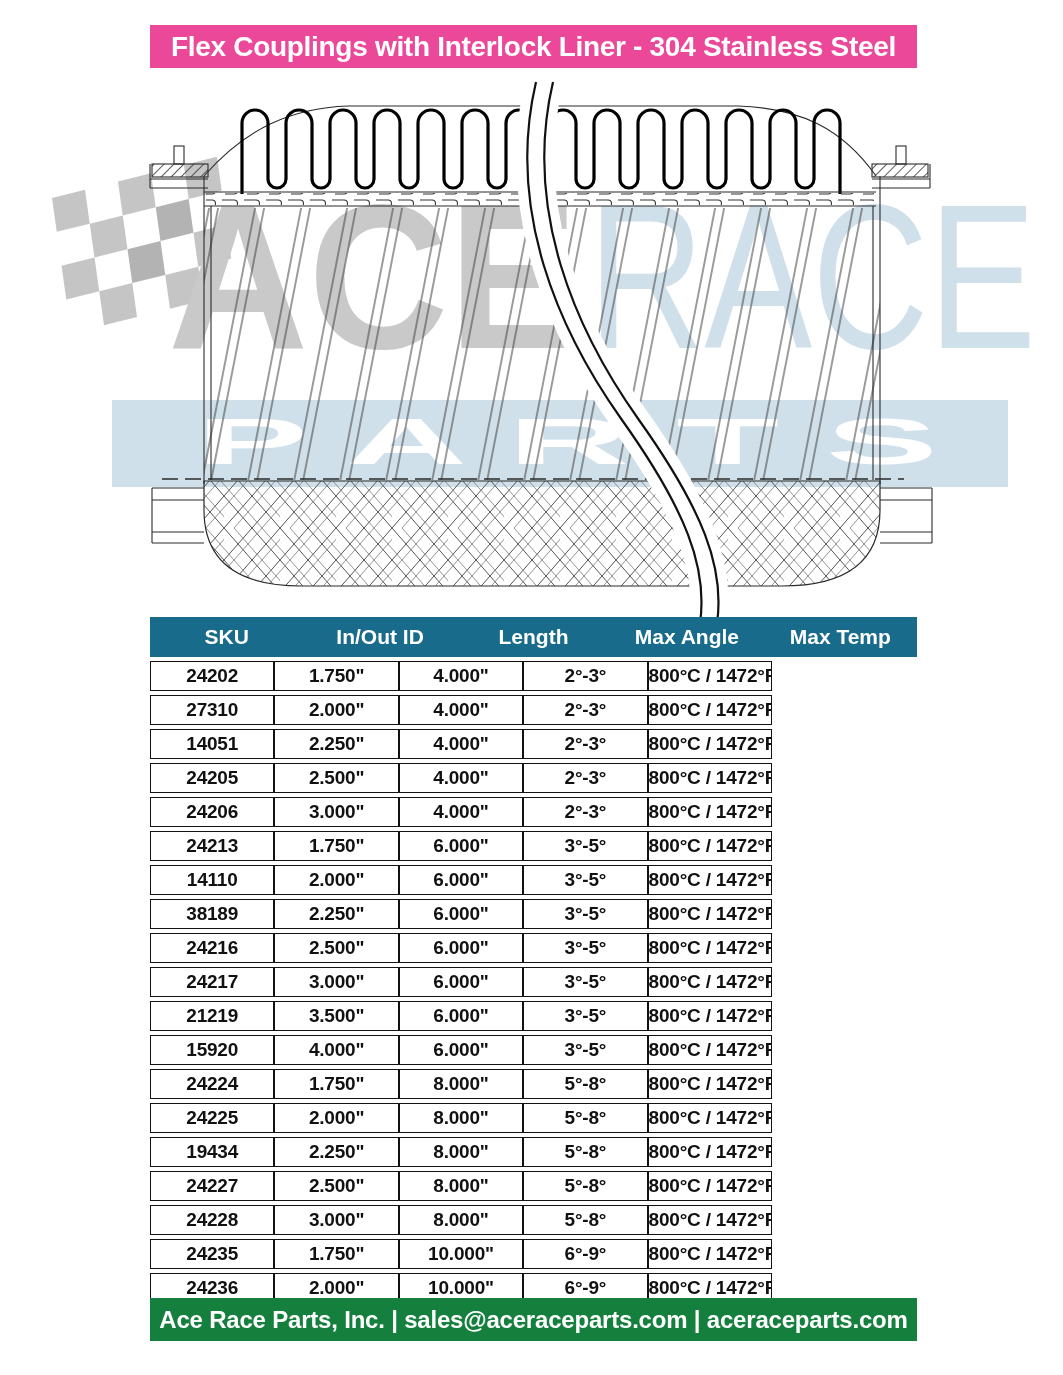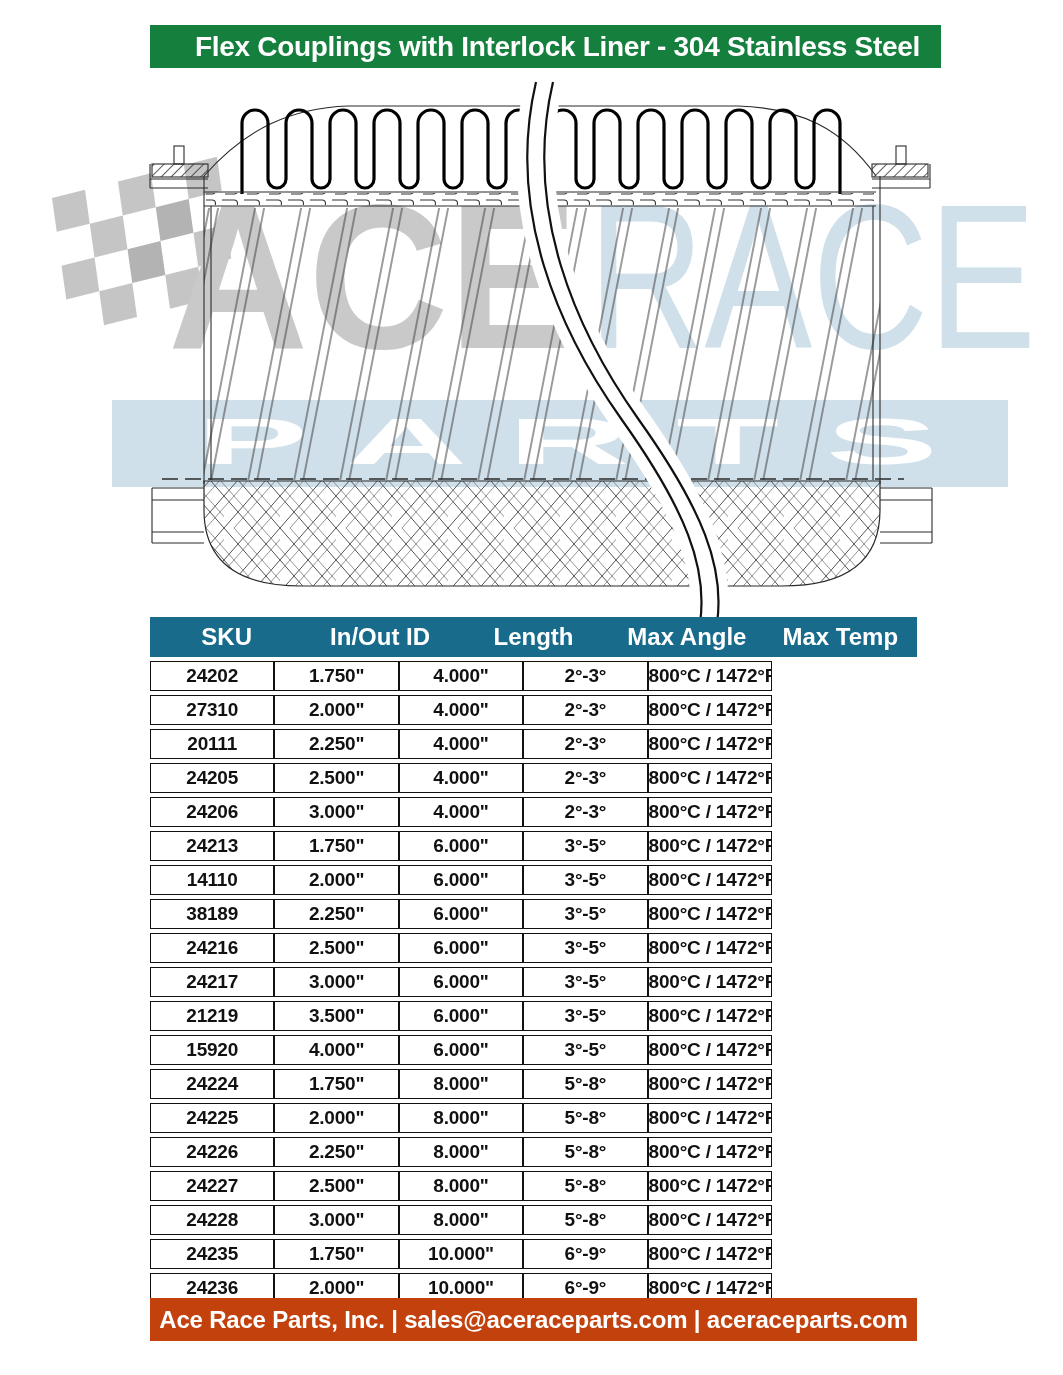--- a/index.html
+++ b/index.html
@@ -3,34 +3,34 @@
 <meta charset="utf-8">
 <style>
   html,body{margin:0;padding:0;background:#fff;}
   .page{position:relative;width:1063px;height:1375px;background:#fff;overflow:hidden;
         font-family:"Liberation Sans",sans-serif;}
   .bar{position:absolute;left:150px;width:767px;background:#186b8a;color:#fff;
        display:flex;align-items:center;justify-content:center;}
   .title-bar{top:25px;height:43px;font-size:28px;font-weight:bold;letter-spacing:-0.3px;}
   .footer-bar{top:1298px;height:43px;font-size:24px;font-weight:bold;letter-spacing:-0.2px;}
   .diagram{position:absolute;top:80px;left:0;width:1063px;height:545px;}
-  .table-header{top:617px;height:40px;font-size:24px;font-weight:bold;}
+  .table-header{top:617px;height:40px;font-size:21px;font-weight:bold;}
   .table-header .th{flex:1 1 20%;text-align:center;}
   table.spec{position:absolute;top:657px;left:150px;width:622px;border-collapse:separate;
              border-spacing:0 4px;table-layout:fixed;}
   table.spec td{border:1.6px solid #111;background:#fff;text-align:center;vertical-align:middle;
                 font-size:19px;font-weight:700;color:#111;padding:2px 0;height:24px;
                 letter-spacing:-0.2px;white-space:nowrap;overflow:hidden;}
 </style>
 </head>
 <body>
 
 <div class="page">
 
-  <div class="bar title-bar" style="background: #15803d; padding-left: 24px;">
+  <div class="bar title-bar" style="background: #ec4899;">
     <span>Flex Couplings with Interlock Liner - 304 Stainless Steel</span>
   </div>
 
   <svg class="diagram" viewBox="0 0 1063 545" xmlns="http://www.w3.org/2000/svg">
     <defs>
       <pattern id="hatch" width="7" height="7" patternUnits="userSpaceOnUse" patternTransform="rotate(45)">
         <line x1="0" y1="0" x2="0" y2="7" stroke="#333" stroke-width="1.6"></line>
       </pattern>
       <pattern id="hooks" width="22" height="13" patternUnits="userSpaceOnUse">
         <path d="M2,3 h12 a3.5,3.5 0 0 1 0,7 h-9" fill="none" stroke="#333" stroke-width="1.1"></path>
@@ -157,21 +157,21 @@
           <td>800°C / 1472°F</td>
         </tr>
         <tr>
           <td>27310</td>
           <td>2.000"</td>
           <td>4.000"</td>
           <td>2°-3°</td>
           <td>800°C / 1472°F</td>
         </tr>
         <tr>
-          <td>20111</td>
+          <td>14051</td>
           <td>2.250"</td>
           <td>4.000"</td>
           <td>2°-3°</td>
           <td>800°C / 1472°F</td>
         </tr>
         <tr>
           <td>24205</td>
           <td>2.500"</td>
           <td>4.000"</td>
           <td>2°-3°</td>
@@ -241,21 +241,21 @@
           <td>800°C / 1472°F</td>
         </tr>
         <tr>
           <td>24225</td>
           <td>2.000"</td>
           <td>8.000"</td>
           <td>5°-8°</td>
           <td>800°C / 1472°F</td>
         </tr>
         <tr>
-          <td>24226</td>
+          <td>19434</td>
           <td>2.250"</td>
           <td>8.000"</td>
           <td>5°-8°</td>
           <td>800°C / 1472°F</td>
         </tr>
         <tr>
           <td>24227</td>
           <td>2.500"</td>
           <td>8.000"</td>
           <td>5°-8°</td>
@@ -278,17 +278,17 @@
         <tr>
           <td>24236</td>
           <td>2.000"</td>
           <td>10.000"</td>
           <td>6°-9°</td>
           <td>800°C / 1472°F</td>
         </tr>
       </tbody>
   </table>
 
-  <div class="bar footer-bar" style="background: #c2410c;">
+  <div class="bar footer-bar" style="background: #15803d;">
     <span>Ace Race Parts, Inc. | sales@aceraceparts.com | aceraceparts.com</span>
   </div>
 
 </div>
 
 </body></html>

